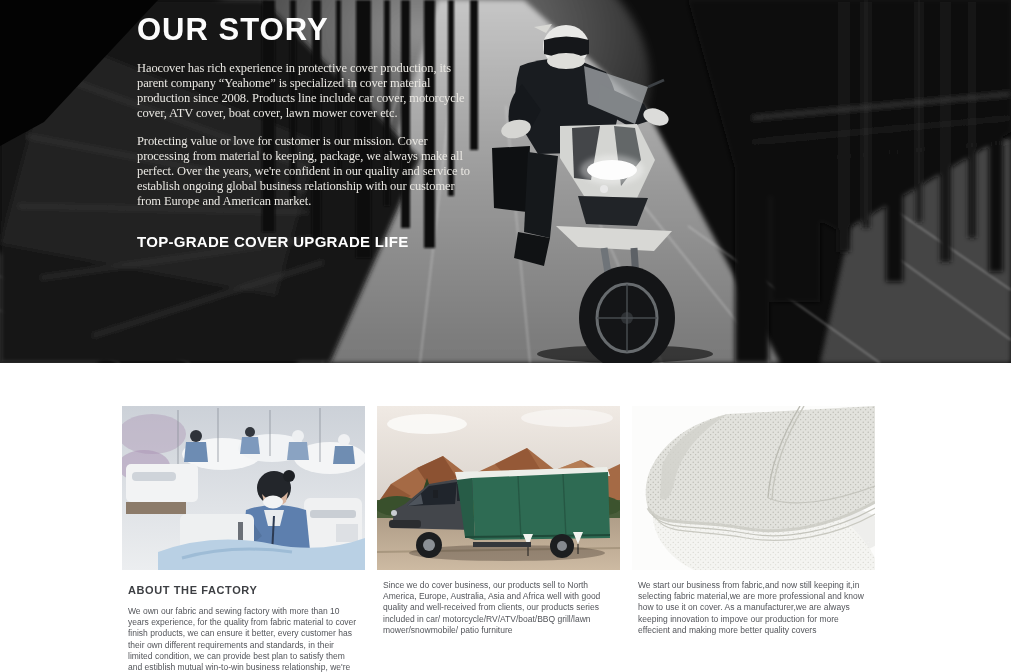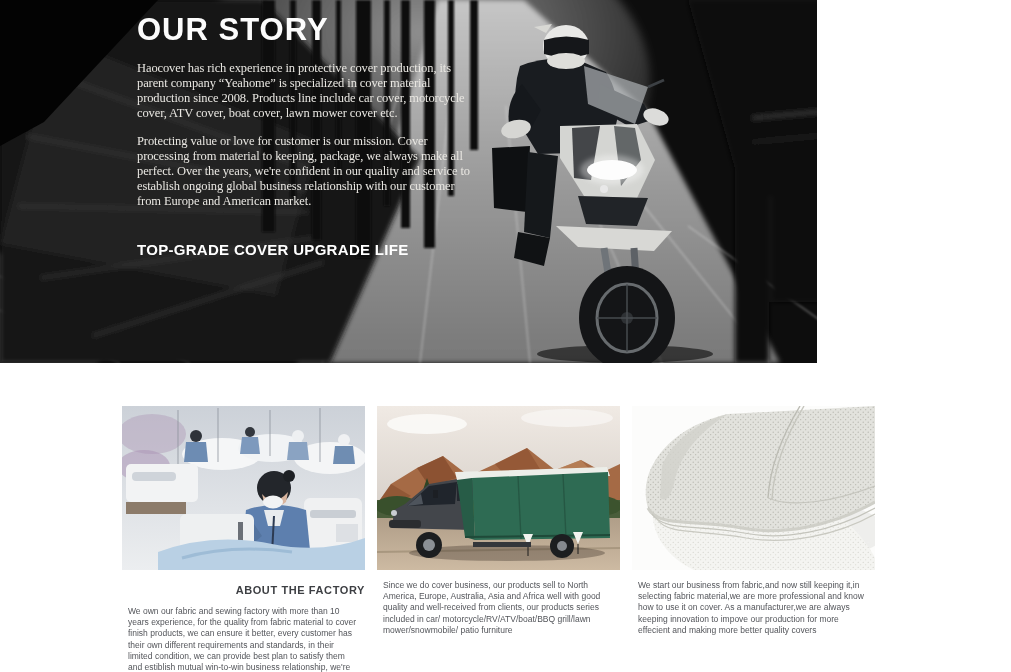--- a/index.html
+++ b/index.html
@@ -3,41 +3,41 @@
 <meta charset="utf-8">
 <style>
   * { box-sizing: border-box; }
   html,body { margin:0; padding:0; }
   body {
     width:1011px; height:672px; overflow:hidden;
     background:#ffffff;
     font-family:"Liberation Sans", sans-serif;
   }
   
-  .hero { position:relative; width:817px; height:363px; background:#0d0d0d; overflow:hidden;text-decoration:underline; }
+  .hero { position:relative; width:1011px; height:363px; background:#0d0d0d; overflow:hidden;text-decoration:underline; }
   .hero svg { position:absolute; left:0; top:0; display:block; }
   .hero-text { position:absolute; left:137px; top:12px; width:344px; z-index:2; }
   .hero-title {
     margin:0 0 13px 0; font-size:31px; font-weight:700; letter-spacing:1px;
     color:#fcfcfc; font-family:"Liberation Sans", sans-serif;
   }
   .hero-p {
     margin:12px 0 13px 0; font-family:"Liberation Serif", serif;
     font-size:12.5px; line-height:15px; letter-spacing:-0.1px; color:#e9e7e2;
   }
   .hero-tagline {
-    margin-top:32px; font-size:15px; font-weight:700; letter-spacing:0.3px; color:#ffffff;
+    margin-top:24px; font-size:15px; font-weight:700; letter-spacing:0.3px; color:#ffffff;
   }
   
   .content { padding:43px 0 0 122px; display:flex; gap:12px; background:#ffffff; }
   .col { width:243px; }
   .col-img { display:block; width:243px; height:164px; }
   .col h3 {
     margin:14px 0 0 6px; font-size:11px; font-weight:700;
-    letter-spacing:0.6px; color:#3d3f43;text-align:right;
+    letter-spacing:0.6px; color:#3d3f43;
   }
   .col p {
     margin:10px 6px 0 6px; font-size:8.5px; line-height:11.2px; color:#53555a;
   }
 </style>
 </head>
 <body>
 
 <div class="hero">
   <svg width="1011" height="363" viewBox="0 0 1011 363" role="img" aria-label="motorcycle-rider-on-forest-road-photo">

